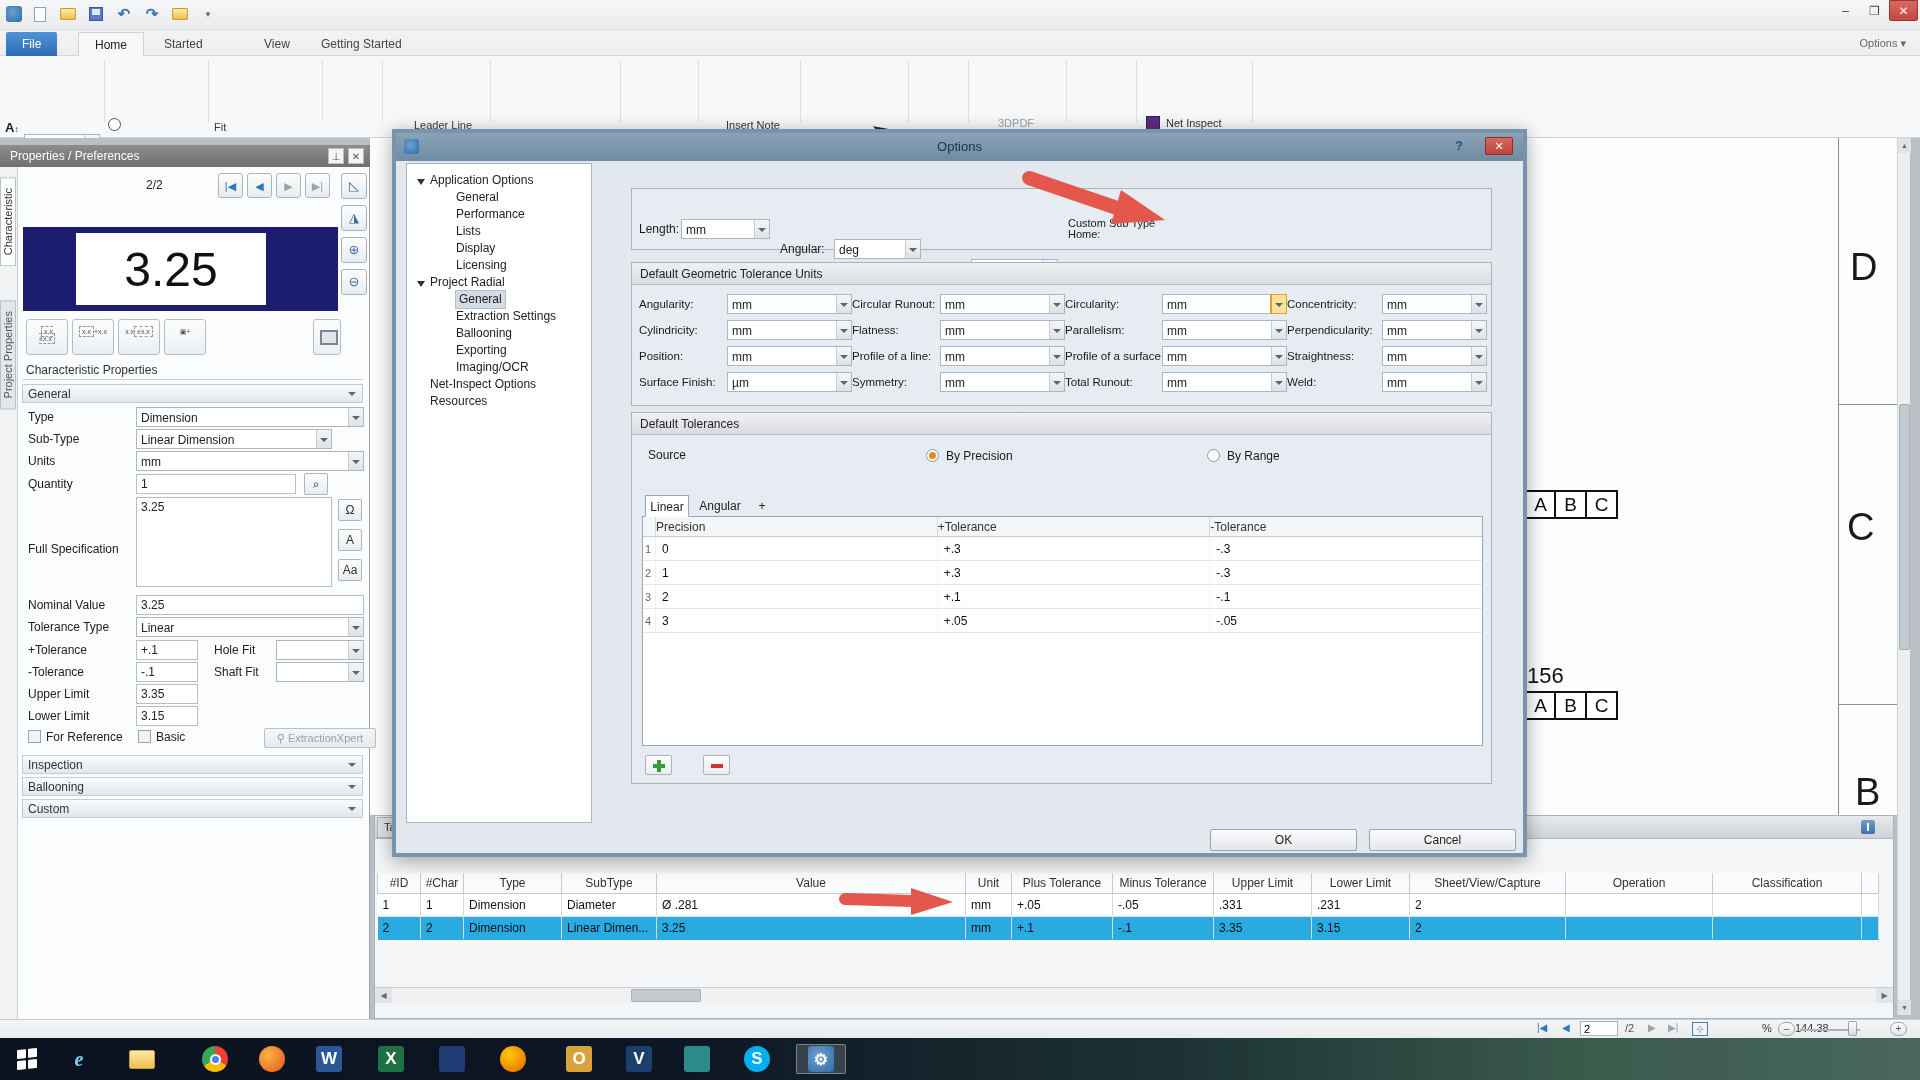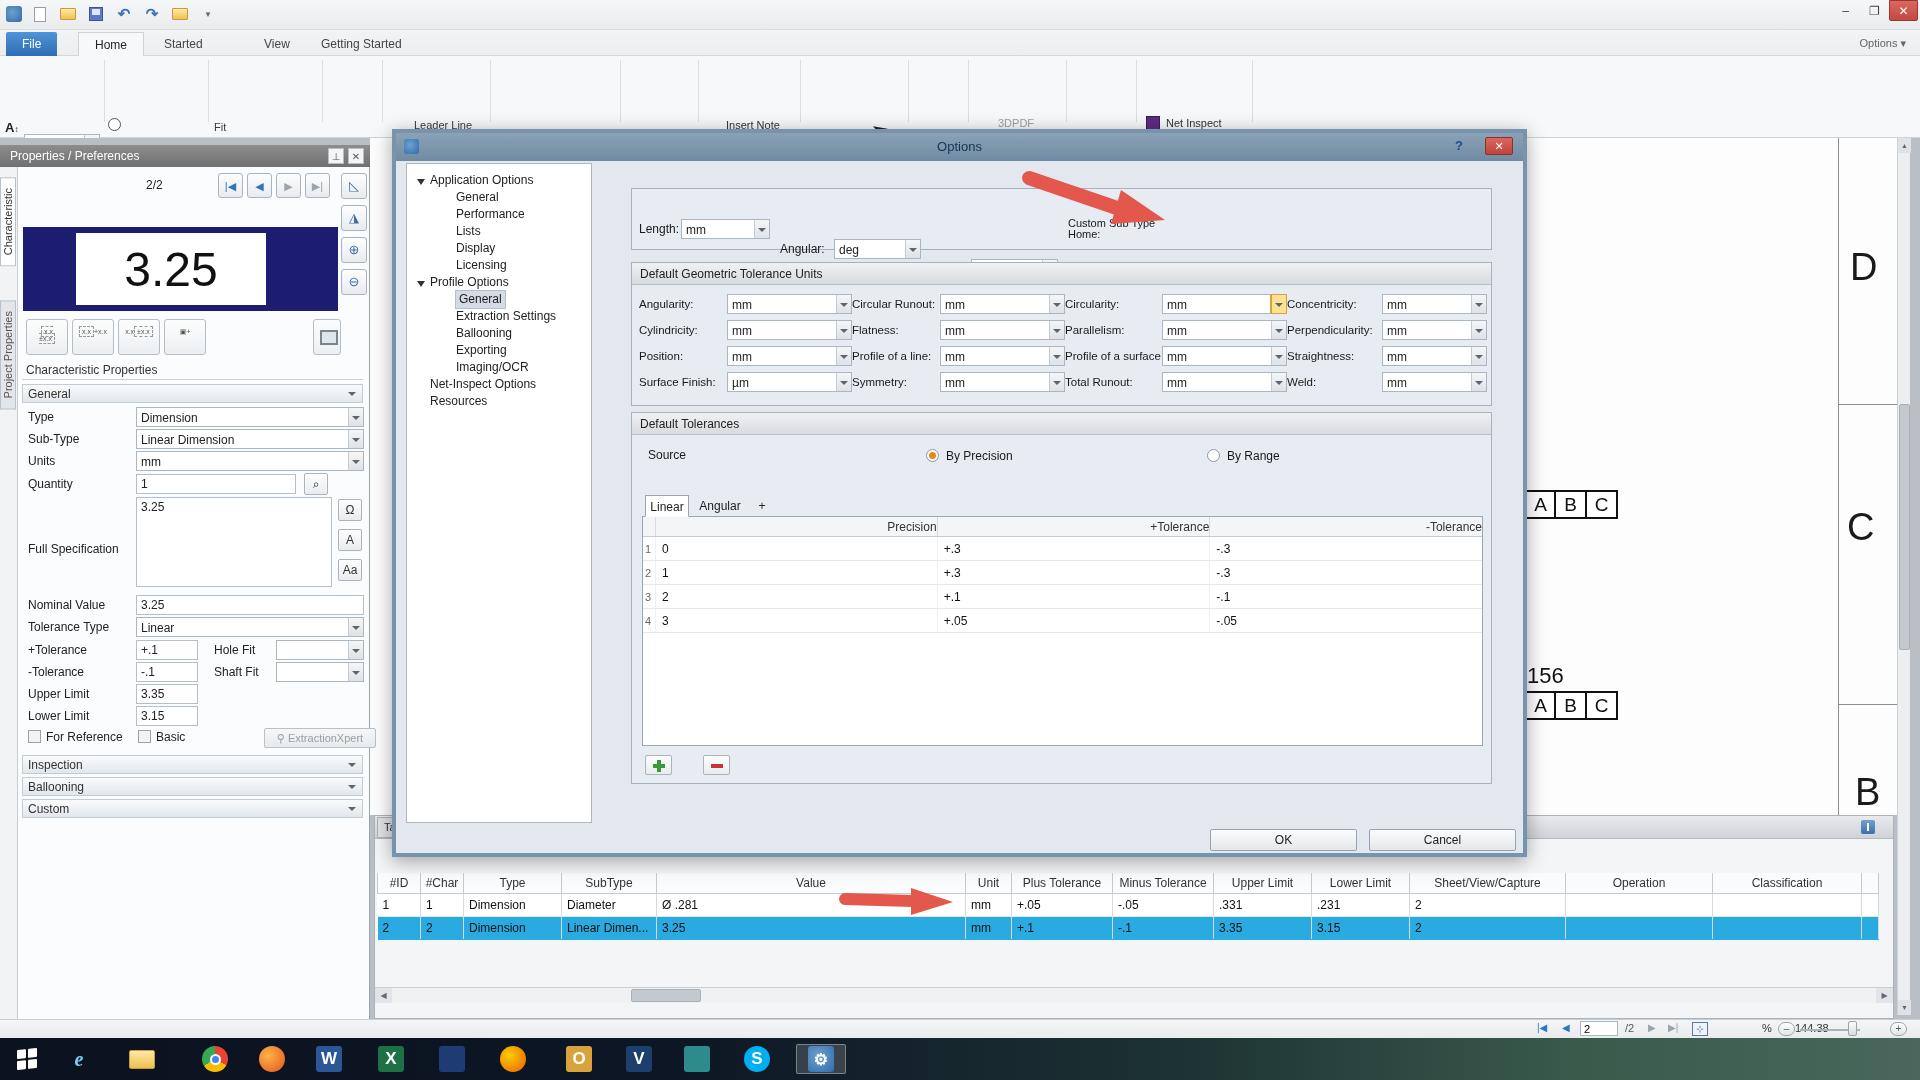--- a/index.html
+++ b/index.html
@@ -145,21 +145,21 @@
   .geo-grid .glabel { font-size:11.5px; color:#1a1a1a; white-space:nowrap; overflow:visible; }
   .geo-grid .combo { width:100%; }
   .src-label { position:absolute; left:16px; top:35px; font-size:12px; color:#1a1a1a; }
   .radio { position:absolute; width:13px; height:13px; border:1px solid #8a97a4; border-radius:50%; background:#fff; }
   .radio.on::after { content:""; position:absolute; left:2px; top:2px; width:7px; height:7px; border-radius:50%; background:#e78a19; }
   .rlabel2 { position:absolute; font-size:12px; color:#1a1a1a; }
   .tab2 { position:absolute; height:22px; font-size:12px; color:#222; text-align:center; line-height:22px; }
   .tab2.active { background:#fff; border:1px solid #9aa6b2; border-bottom:1px solid #fff; z-index:2; }
   .tol-table { position:absolute; left:10px; top:103px; width:841px; height:230px; background:#fff; border:1px solid #9aa6b2; }
   .tol-head { display:flex; height:20px; background:#f4f5f7; border-bottom:1px solid #c3cad1; font-size:12px; color:#333; }
-  .tol-head span { text-align:right; line-height:20px; border-right:1px solid #d4dade; }
+  .tol-head span { text-align:left; line-height:20px; border-right:1px solid #d4dade; }
   .tol-row { display:flex; height:24px; border-bottom:1px solid #e4e8eb; font-size:12px; color:#111; }
   .tol-row span { line-height:24px; border-right:1px solid #eef1f3; padding-left:6px; }
   .c0 { width:13px; color:#666; font-size:11px; padding-left:2px !important; }
   .c1 { width:282px; } .c2 { width:273px; } .c3 { width:272px; border-right:none !important; }
   .addbtn,.delbtn { position:absolute; width:27px; height:20px; background:linear-gradient(#fdfdfd,#e9ecef); border:1px solid #aab4be; border-radius:2px; }
   .addbtn::before { content:""; position:absolute; left:7px; top:8px; width:12px; height:4px; background:#3a9a3a; }
   .addbtn::after { content:""; position:absolute; left:11px; top:4px; width:4px; height:12px; background:#3a9a3a; }
   .delbtn::before { content:""; position:absolute; left:7px; top:8px; width:12px; height:4px; background:#cc3333; }
   .dlg-btn { position:absolute; width:147px; height:22px; background:linear-gradient(#fbfcfd,#e4e7ea); border:1px solid #98a4b0; border-radius:2px; font-size:12px; color:#222; text-align:center; line-height:21px; }
 
@@ -412,21 +412,21 @@
 
     <div class="cpr-h">Characteristic Properties</div>
     <div class="secbar" style="top:217px">General</div>
 
     <span class="frow-label" style="top:240px">Type</span>
     <div class="combo fcombo" style="left:118px;top:240px;width:228px">
         <span class="val" style="font-size:12px">Dimension</span>
         <span class="cbtn"></span>
       </div>
     <span class="frow-label" style="top:262px">Sub-Type</span>
-    <div class="combo fcombo" style="left:118px;top:262px;width:228px">
+    <div class="combo fcombo" style="left:118px;top:262px;width:196px">
         <span class="val" style="font-size:12px">Linear Dimension</span>
         <span class="cbtn"></span>
       </div>
     <span class="frow-label" style="top:284px">Units</span>
     <div class="combo fcombo" style="left:118px;top:284px;width:228px">
         <span class="val" style="font-size:12px">mm</span>
         <span class="cbtn"></span>
       </div>
     <span class="frow-label" style="top:307px">Quantity</span>
     <input class="finput" style="left: 118px; top: 307px; width: 160px;" value="1">
@@ -588,21 +588,21 @@
         <span class="tl">Display</span>
       </div>
 
       <div class="tree-item sub">
         <span class="tw"></span>
         <span class="tl">Licensing</span>
       </div>
 
       <div class="tree-item">
         <span class="tw exp"></span>
-        <span class="tl">Profile Options</span>
+        <span class="tl">Project Radial</span>
       </div>
 
       <div class="tree-item sub">
         <span class="tw"></span>
         <span class="tl sel">General</span>
       </div>
 
       <div class="tree-item sub">
         <span class="tw"></span>
         <span class="tl">Extraction Settings</span>

